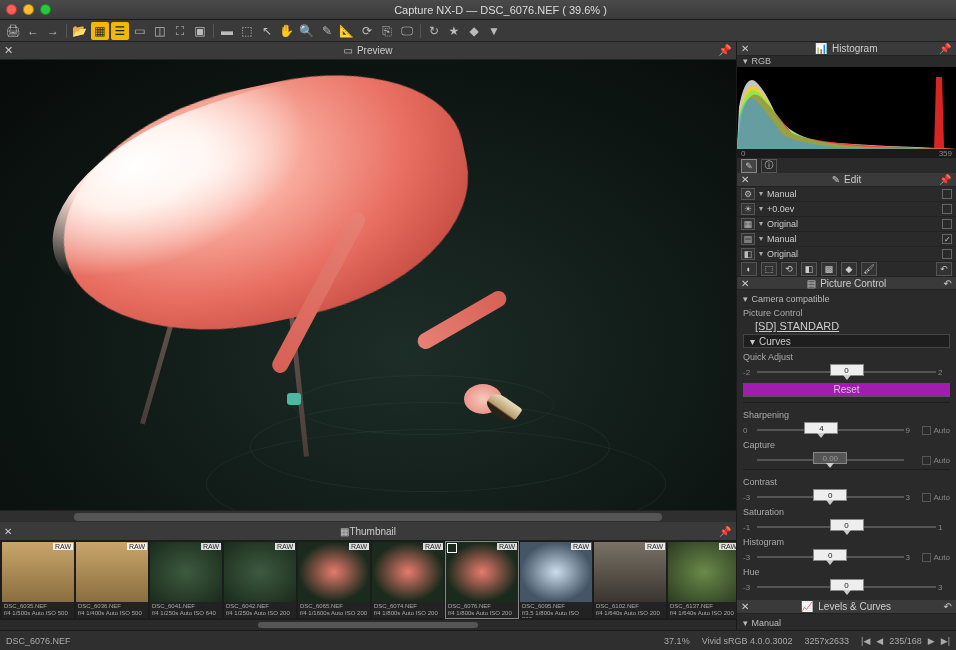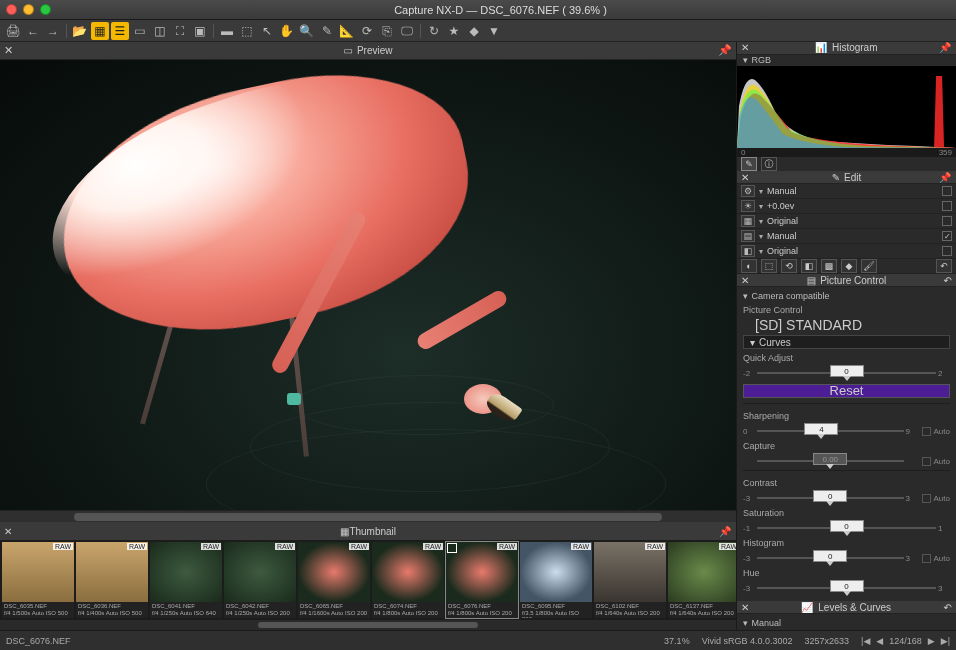--- a/index.html
+++ b/index.html
@@ -91,35 +91,35 @@
 .edit-row .chk { width: 10px; height: 10px; border: 1px solid #666; }
 .edit-row .chk.on::after { content: "✓"; color: #ccc; font-size: 8px; position: relative; top: -2px; left: 1px; }
 .icon-row { height: 18px; display: flex; align-items: center; padding: 0 4px; gap: 4px; background: #2a2a2a; border-bottom: 1px solid #222; }
 .irow-btn { width: 16px; height: 14px; border: 1px solid #555; background: #333; display: flex; align-items: center; justify-content: center; font-size: 9px; cursor: pointer; }
 .irow-spacer { flex: 1; }
 
 .picctl { background: #2a2a2a; padding: 2px 6px 4px; }
 .picctl .subhdr { height: 14px; display: flex; align-items: center; font-size: 9px; color: #bbb; }
 .picctl .subhdr .tri { margin-right: 4px; }
 .picctl .label { font-size: 9px; color: #aaa; margin: 2px 0; }
-.picctl .val { font-size: 14px; color: #ccc; padding-left: 12px; }
+.picctl .val { font-size: 11px; color: #ccc; padding-left: 12px; text-decoration: underline; }
 .picctl .dropdown { height: 14px; background: #1e1e1e; border: 1px solid #444; display: flex; align-items: center; padding: 0 6px; margin: 2px 0 4px; cursor: pointer; }
 .picctl .dropdown .tri { margin-right: 4px; }
 
 .slider-row { display: flex; align-items: center; height: 16px; gap: 4px; margin: 1px 0; }
 .slider-line { flex: 1; height: 12px; position: relative; display: flex; align-items: center; }
 .slider-line .minv, .slider-line .maxv { font-size: 8px; color: #888; width: 12px; }
 .slider-line .track { flex: 1; height: 2px; background: #555; position: relative; margin: 0 2px; }
 .slider-line .valuebox { position: absolute; top: -7px; left: 50%; transform: translateX(-50%); width: 34px; height: 12px; background: #eee; color: #222; font-size: 8px; text-align: center; line-height: 12px; border: 1px solid #888; }
 .slider-line .valuebox.dim { background: #555; color: #999; }
 .slider-line .handle { position: absolute; top: 4px; left: 50%; transform: translateX(-50%); width: 0; height: 0; border-left: 4px solid transparent; border-right: 4px solid transparent; border-top: 5px solid #ccc; }
 .auto-chk { display: flex; align-items: center; gap: 3px; font-size: 8px; color: #888; }
 .auto-chk .box { width: 9px; height: 9px; border: 1px solid #555; }
 
-.reset-btn { height: 14px; background: #4c1d95; border: 1px solid #555; text-align: center; line-height: 12px; font-size: 13px; color: #ccc; margin: 3px 0 5px; cursor: pointer; }
+.reset-btn { height: 14px; background: #a21caf; border: 1px solid #555; text-align: center; line-height: 12px; font-size: 10px; color: #ccc; margin: 3px 0 5px; cursor: pointer; }
 
 .section-gap { height: 6px; border-top: 1px solid #1e1e1e; }
 
 
 .statusbar { height: 20px; background: #2f2f2f; border-top: 1px solid #1a1a1a; display: flex; align-items: center; padding: 0 6px; gap: 12px; font-size: 9px; color: #aaa; }
 .statusbar .spacer { flex: 1; }
 .statusbar .nav { display: flex; align-items: center; gap: 6px; }
 .statusbar .nav span { cursor: pointer; }
 </style>
 </head>
@@ -468,17 +468,17 @@
 
 <div class="statusbar">
   <span>DSC_6076.NEF</span>
   <span class="spacer"></span>
   <span>37.1%</span>
   <span>Vivid sRGB 4.0.0.3002</span>
   <span>3257x2633</span>
   <div class="nav">
     <span>|◀</span>
     <span>◀</span>
-    <span>124/168</span>
+    <span>235/168</span>
     <span>▶</span>
     <span>▶|</span>
   </div>
 </div>
 
 </body></html>

